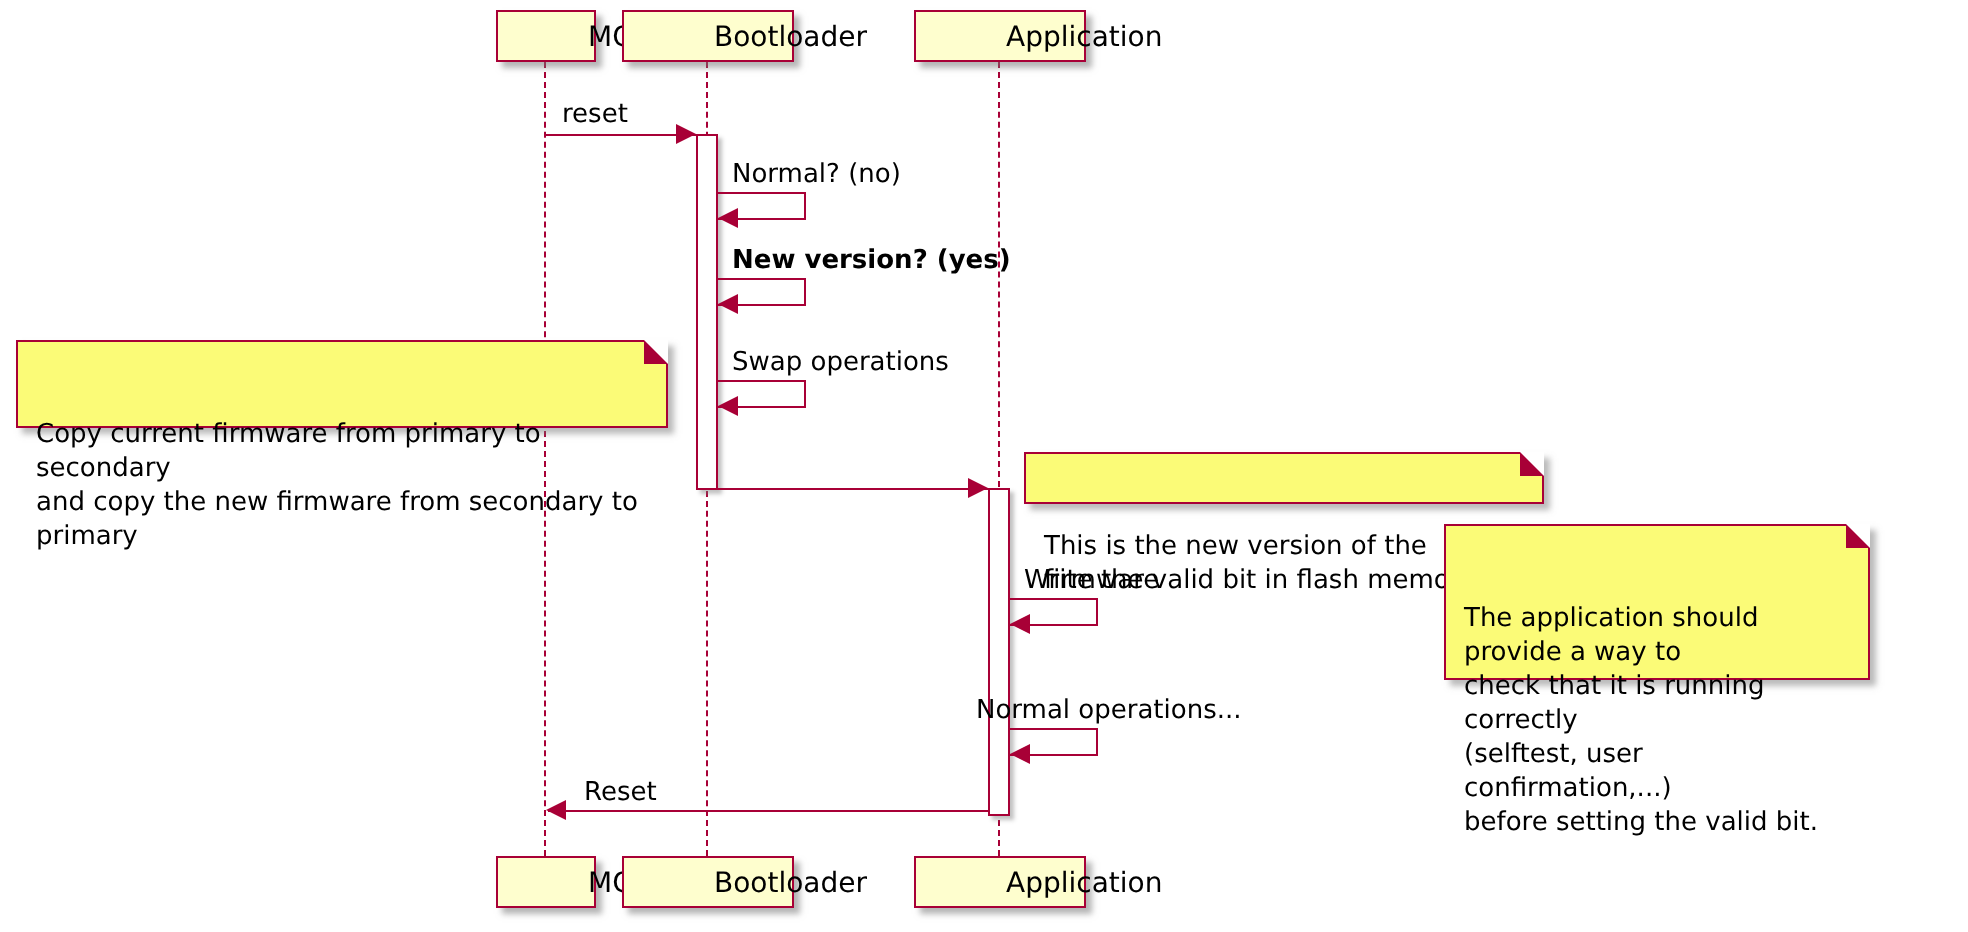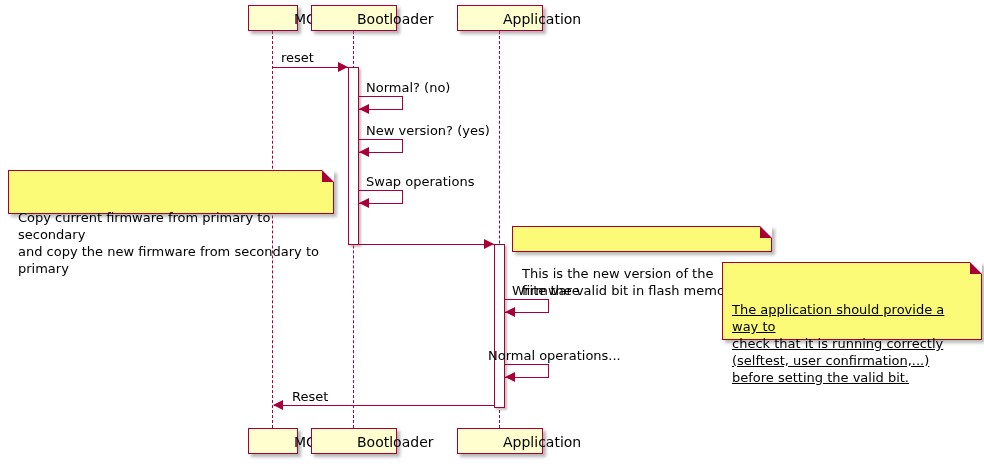--- a/index.html
+++ b/index.html
@@ -116,21 +116,21 @@
   <div class="activation" style="left:494px; top:244px; height:164px;"></div>
 
   <div class="msg-label" style="left:281px; top:50px;">reset</div>
   <div class="msg-line" style="left:273px; top:67px; width:75px;"></div>
   <div class="arrow-right" style="left:338px; top:62px;"></div>
 
   <div class="msg-label" style="left:366px; top:80px;">Normal? (no)</div>
   <div class="self-loop" style="left:359px; top:96px;"></div>
   <div class="arrow-left" style="left:359px; top:104px;"></div>
 
-  <div class="msg-label" style="left:366px; top:123px;">New version? (yes)</div>
+  <div class="msg-label" style="left:366px; top:123px;font-weight:bold;">New version? (yes)</div>
   <div class="self-loop" style="left:359px; top:139px;"></div>
   <div class="arrow-left" style="left:359px; top:147px;"></div>
 
   <div class="msg-label" style="left:366px; top:174px;">Swap operations</div>
   <div class="self-loop" style="left:359px; top:190px;"></div>
   <div class="arrow-left" style="left:359px; top:198px;"></div>
 
   <div class="note" style="left:8px; top:170px; width:326px; height:44px;">
     <div class="note-fold"></div>
     <div class="note-text">Copy current firmware from primary to secondary
@@ -142,21 +142,21 @@
 
   <div class="note" style="left:512px; top:226px; width:260px; height:26px;">
     <div class="note-fold"></div>
     <div class="note-text">This is the new version of the firmware</div>
   </div>
 
   <div class="msg-label" style="left:512px; top:283px;">Write the valid bit in flash memory</div>
   <div class="self-loop" style="left:505px; top:299px;"></div>
   <div class="arrow-left" style="left:505px; top:307px;"></div>
 
-  <div class="note" style="left:722px; top:262px; width:260px; height:78px;text-decoration:underline;">
+  <div class="note" style="left:722px; top:262px; width:213px; height:78px;">
     <div class="note-fold"></div>
     <div class="note-text">The application should provide a way to
 check that it is running correctly
 (selftest, user confirmation,...)
 before setting the valid bit.</div>
   </div>
 
   <div class="msg-label" style="left:488px; top:348px;">Normal operations...</div>
   <div class="self-loop" style="left:505px; top:364px;"></div>
   <div class="arrow-left" style="left:505px; top:372px;"></div>

